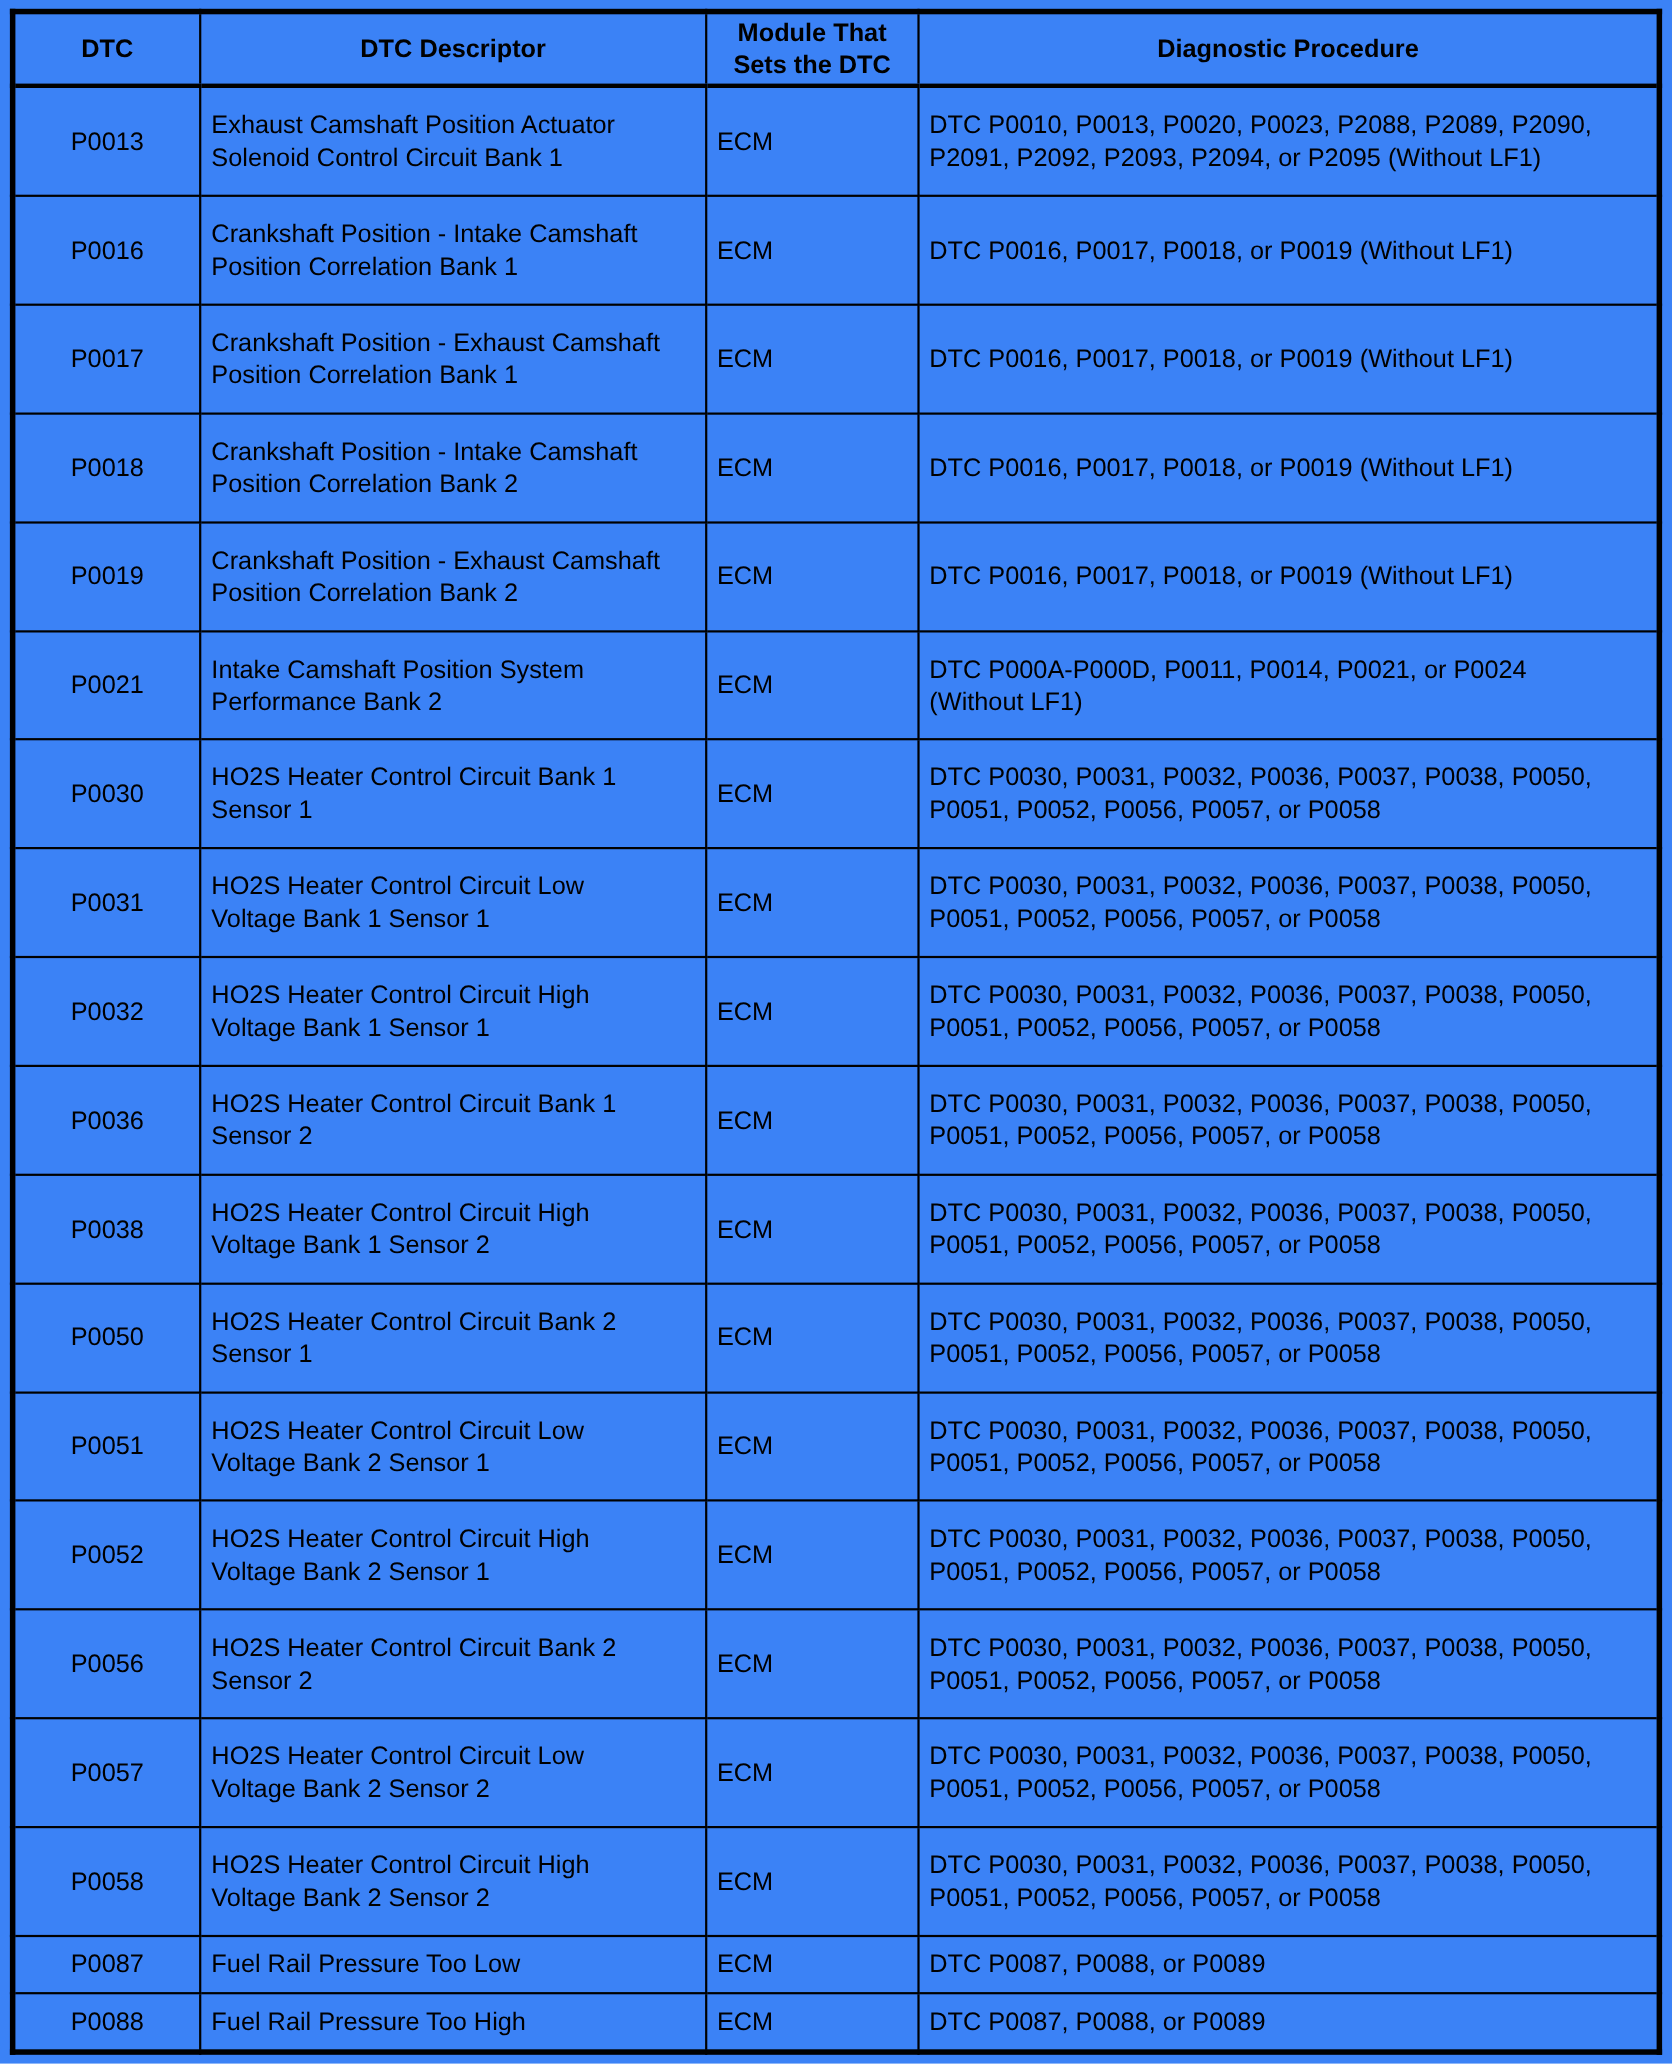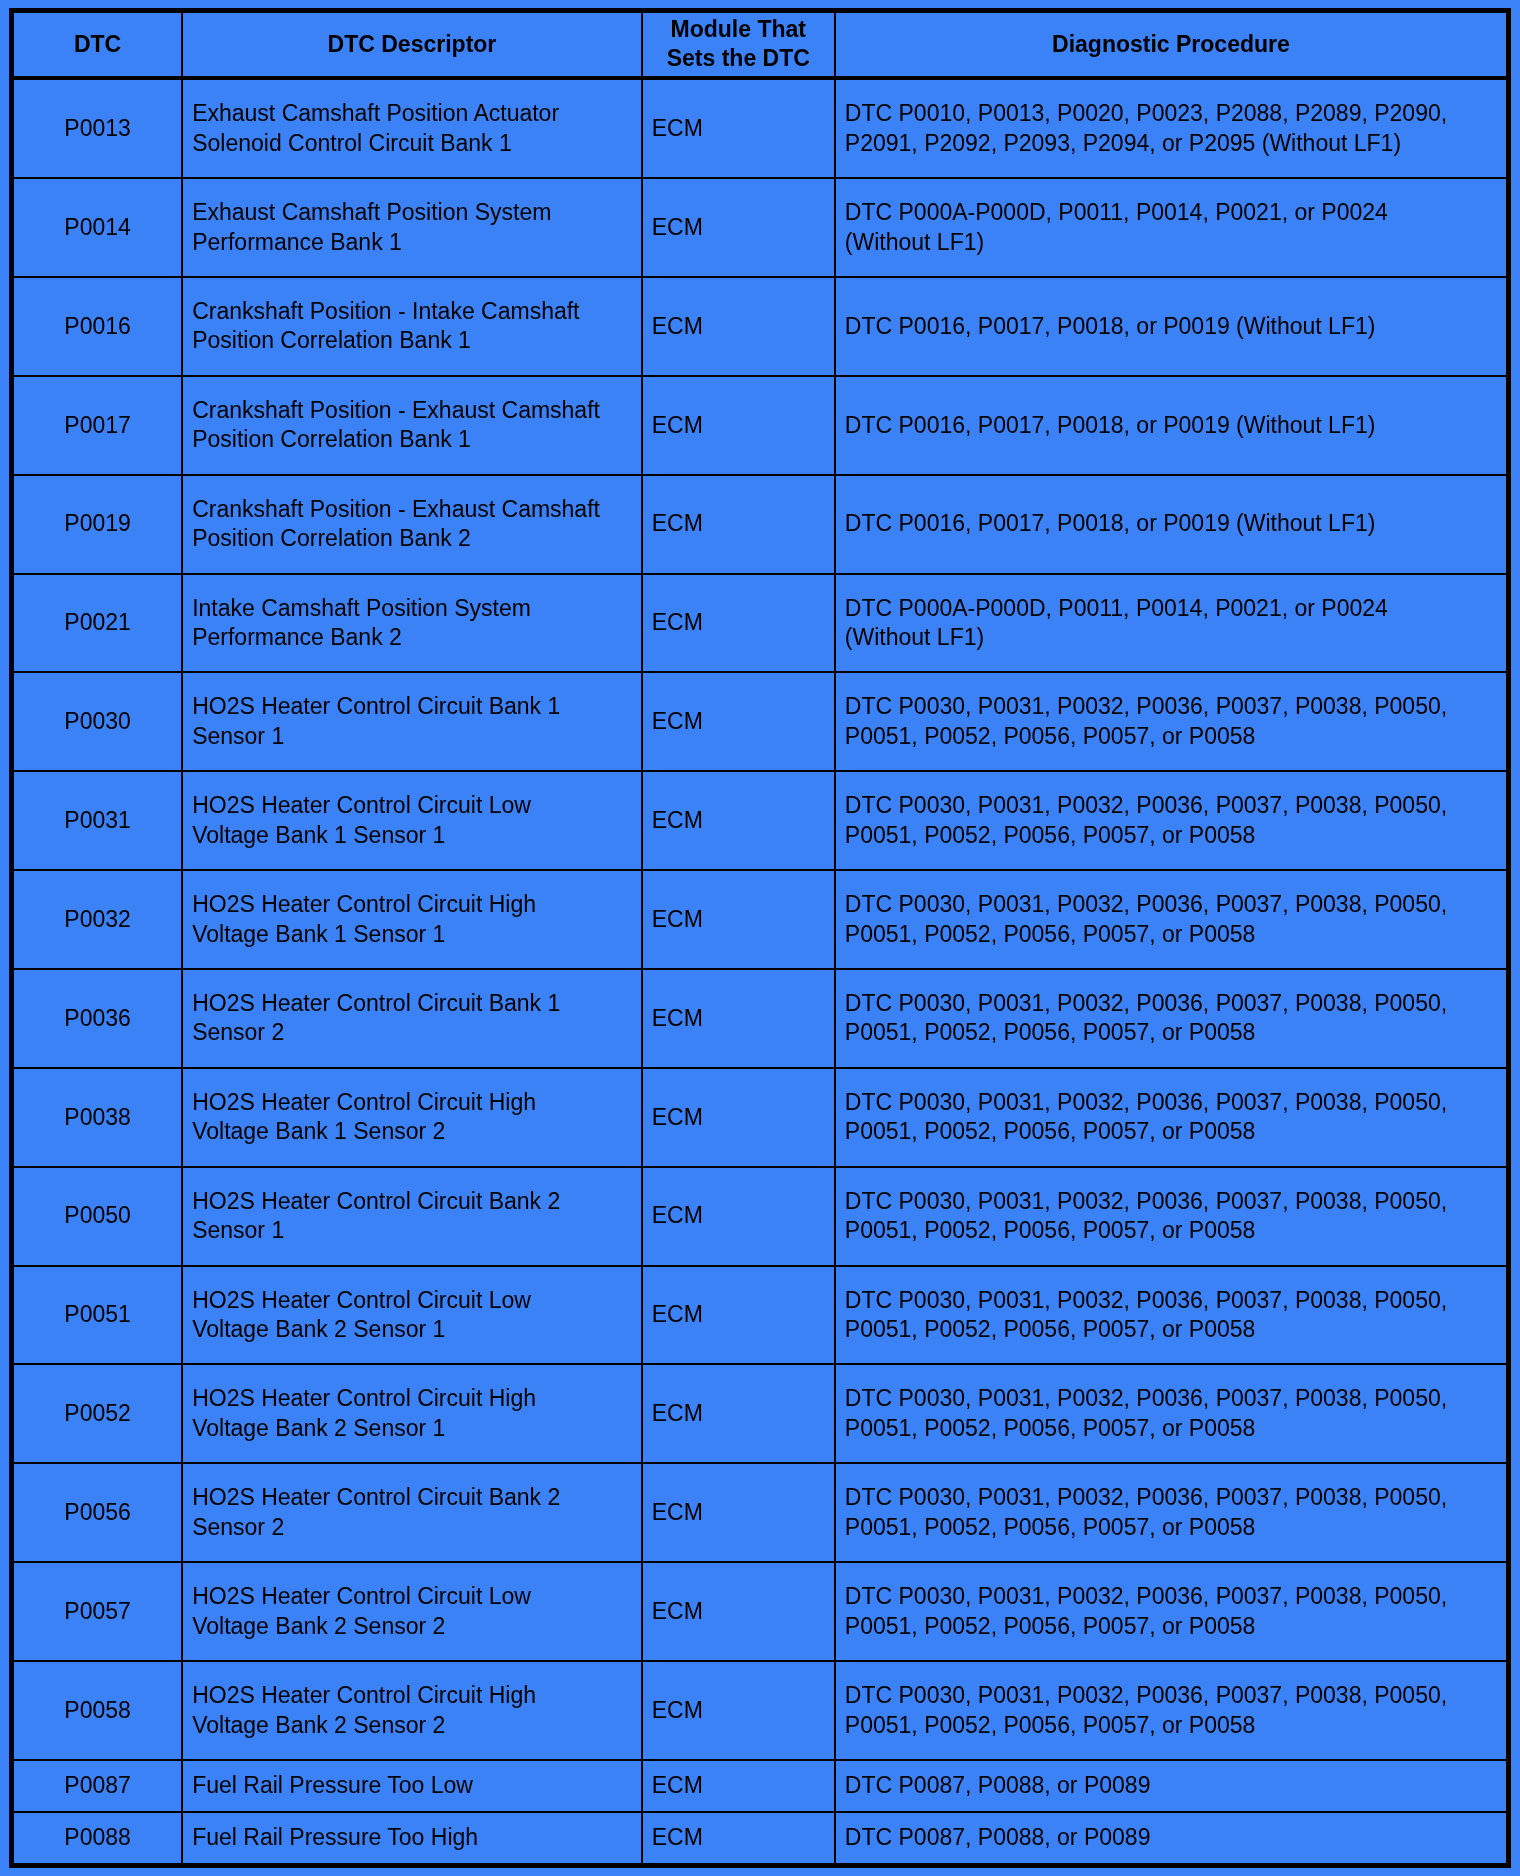--- a/index.html
+++ b/index.html
@@ -78,38 +78,37 @@
     <tbody>
         <tr>
           <td class="col-dtc">P0013</td>
           <td class="col-descriptor">Exhaust Camshaft Position Actuator
 Solenoid Control Circuit Bank 1</td>
           <td class="col-module">ECM</td>
           <td class="col-procedure">DTC P0010, P0013, P0020, P0023, P2088, P2089, P2090,
 P2091, P2092, P2093, P2094, or P2095 (Without LF1)</td>
         </tr>
         <tr>
-          <td class="col-dtc">P0014</td>
-          <td class="col-descriptor">Exhaust Camshaft Position System
-Performance Bank 1</td>
-          <td class="col-module">ECM</td>
-          <td class="col-procedure">DTC P000A-P000D, P0011, P0014, P0021, or P0024
-(Without LF1)</td>
-        </tr>
-        <tr>
           <td class="col-dtc">P0016</td>
           <td class="col-descriptor">Crankshaft Position - Intake Camshaft
 Position Correlation Bank 1</td>
           <td class="col-module">ECM</td>
           <td class="col-procedure">DTC P0016, P0017, P0018, or P0019 (Without LF1)</td>
         </tr>
         <tr>
           <td class="col-dtc">P0017</td>
           <td class="col-descriptor">Crankshaft Position - Exhaust Camshaft
 Position Correlation Bank 1</td>
+          <td class="col-module">ECM</td>
+          <td class="col-procedure">DTC P0016, P0017, P0018, or P0019 (Without LF1)</td>
+        </tr>
+        <tr>
+          <td class="col-dtc">P0018</td>
+          <td class="col-descriptor">Crankshaft Position - Intake Camshaft
+Position Correlation Bank 2</td>
           <td class="col-module">ECM</td>
           <td class="col-procedure">DTC P0016, P0017, P0018, or P0019 (Without LF1)</td>
         </tr>
         <tr>
           <td class="col-dtc">P0019</td>
           <td class="col-descriptor">Crankshaft Position - Exhaust Camshaft
 Position Correlation Bank 2</td>
           <td class="col-module">ECM</td>
           <td class="col-procedure">DTC P0016, P0017, P0018, or P0019 (Without LF1)</td>
         </tr>

